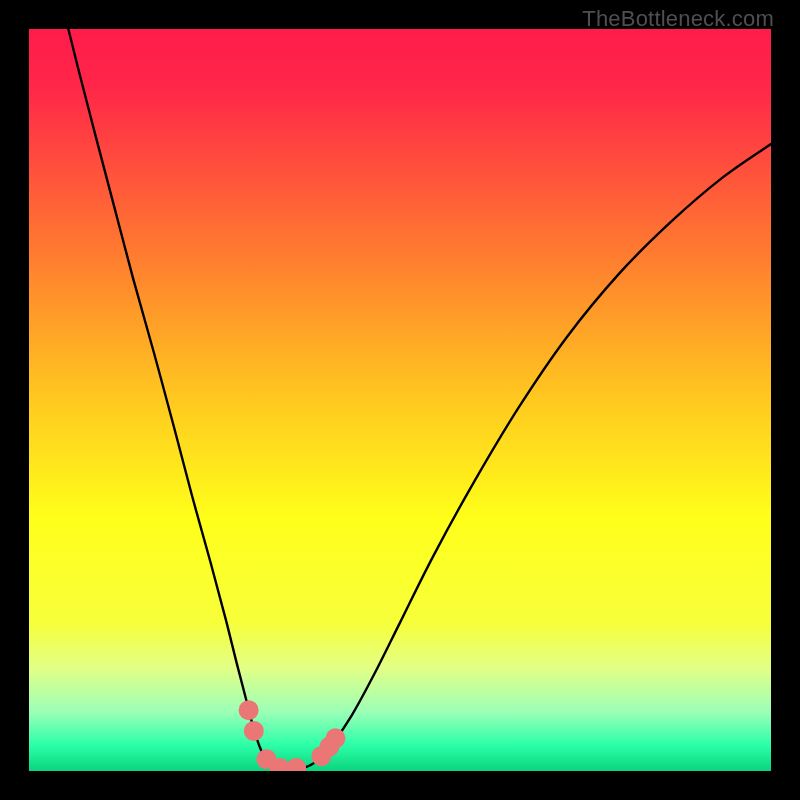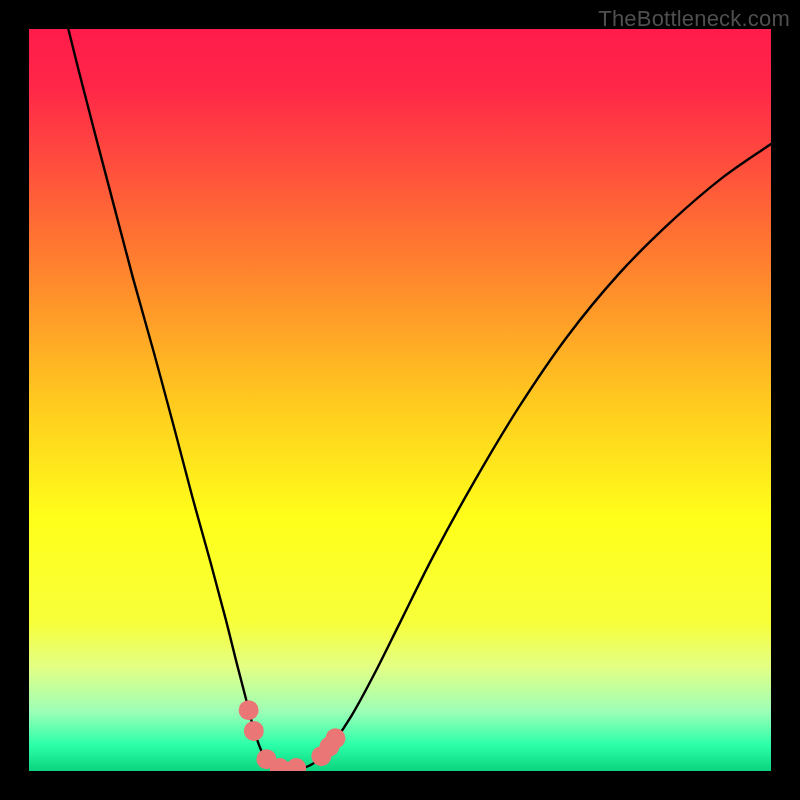--- a/index.html
+++ b/index.html
@@ -20,21 +20,21 @@
     position: absolute;
     left: 29px;
     top: 29px;
     width: 742px;
     height: 742px;
     overflow: hidden;
   }
   .watermark {
     position: absolute;
     top: 6px;
-    right: 10px;
+    right: 26px;
     color: #4f4f4f;
     font-size: 22px;
     font-weight: 400;
     letter-spacing: 0.2px;
     user-select: none;
   }
   svg {
     display: block;
   }
 </style>

